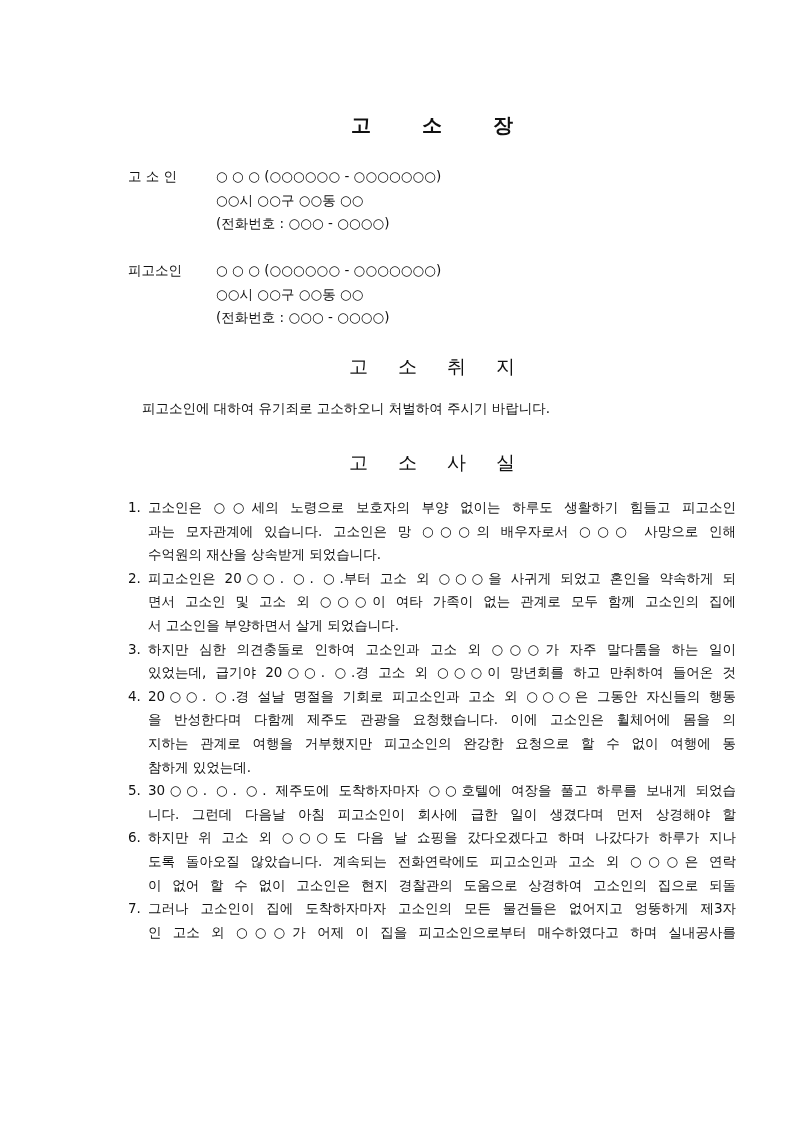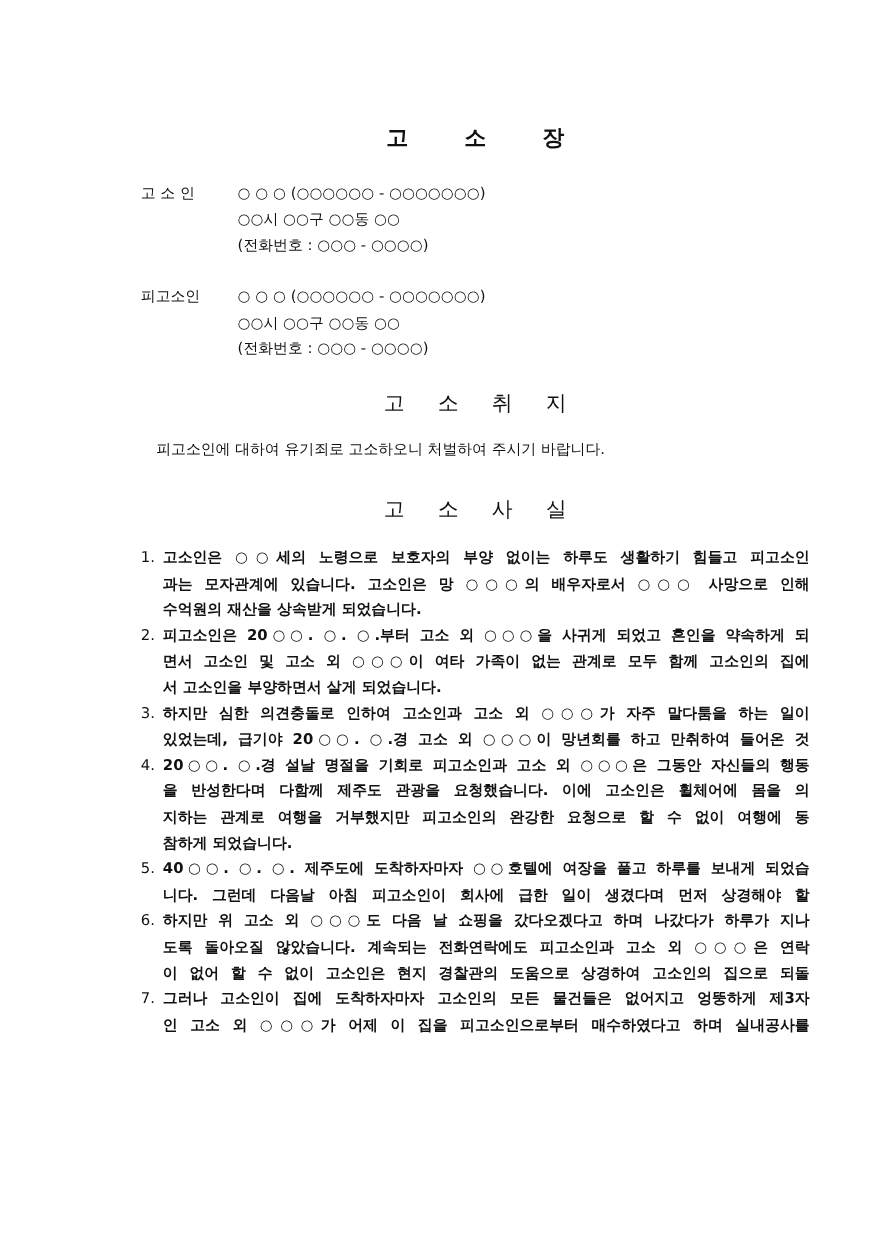--- a/index.html
+++ b/index.html
@@ -12,21 +12,21 @@
   .party .label { position: absolute; left: 0; top: 0; width: 90px; white-space: nowrap; }
   .party .lines { position: absolute; left: 88px; top: 0; white-space: nowrap; }
   .party .lines div { height: 23.5px; }
   .section-heading { position: absolute; left: 0; width: 794px; text-align: center;
                      font-size: 19px; letter-spacing: 12px; text-indent: 12px; }
   .purpose { position: absolute; left: 107px; top: 400px; font-size: 13.5px; white-space: nowrap; }
   .facts { position: absolute; left: 93px; top: 496px; width: 608px; font-size: 13.5px; }
   .fact { position: relative; padding-left: 20px; line-height: 23.6px; text-align: justify;
           text-align-last: left; }
   .fact .num { position: absolute; left: 0; top: 0; }
-  .fact .line { display: block; white-space: nowrap; text-align: justify; text-align-last: justify; font-weight: bold; }
+  .fact .line { display: block; white-space: nowrap; text-align: justify; text-align-last: justify; }
   .fact .line.last { text-align-last: left; }
 </style>
 </head>
 <body>
 
 <div class="page">
 
   <div class="title">고 소 장</div>
 
   <div class="party" style="top:165px;">
@@ -69,25 +69,25 @@
       <div class="fact">
         <span class="num">3.</span>
         <span class="line">하지만 심한 의견충돌로 인하여 고소인과 고소 외 ○○○가 자주 말다툼을 하는 일이</span>
         <span class="line">있었는데, 급기야 20○○. ○.경 고소 외 ○○○이 망년회를 하고 만취하여 들어온 것</span>
       </div>
       <div class="fact">
         <span class="num">4.</span>
         <span class="line">20○○. ○.경 설날 명절을 기회로 피고소인과 고소 외 ○○○은 그동안 자신들의 행동</span>
         <span class="line">을 반성한다며 다함께 제주도 관광을 요청했습니다. 이에 고소인은 휠체어에 몸을 의</span>
         <span class="line">지하는 관계로 여행을 거부했지만 피고소인의 완강한 요청으로 할 수 없이 여행에 동</span>
-        <span class="line last">참하게 되었습니다.</span>
+        <span class="line last">참하게 있었는데.</span>
       </div>
       <div class="fact">
         <span class="num">5.</span>
-        <span class="line">40○○. ○. ○. 제주도에 도착하자마자 ○○호텔에 여장을 풀고 하루를 보내게 되었습</span>
+        <span class="line">30○○. ○. ○. 제주도에 도착하자마자 ○○호텔에 여장을 풀고 하루를 보내게 되었습</span>
         <span class="line">니다. 그런데 다음날 아침 피고소인이 회사에 급한 일이 생겼다며 먼저 상경해야 할</span>
       </div>
       <div class="fact">
         <span class="num">6.</span>
         <span class="line">하지만 위 고소 외 ○○○도 다음 날 쇼핑을 갔다오겠다고 하며 나갔다가 하루가 지나</span>
         <span class="line">도록 돌아오질 않았습니다. 계속되는 전화연락에도 피고소인과 고소 외 ○○○은 연락</span>
         <span class="line">이 없어 할 수 없이 고소인은 현지 경찰관의 도움으로 상경하여 고소인의 집으로 되돌</span>
       </div>
       <div class="fact">
         <span class="num">7.</span>

